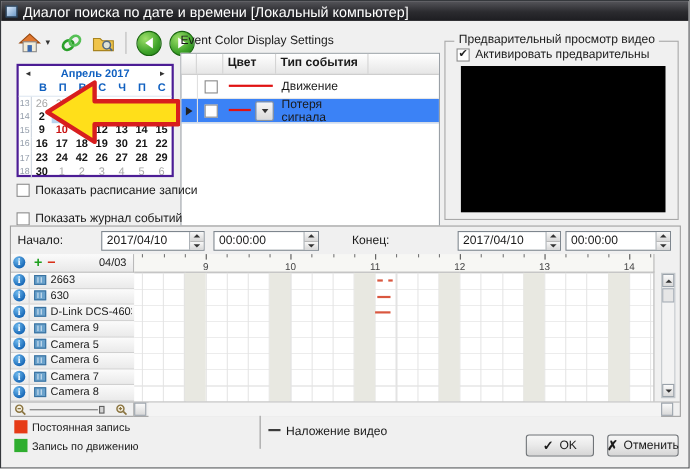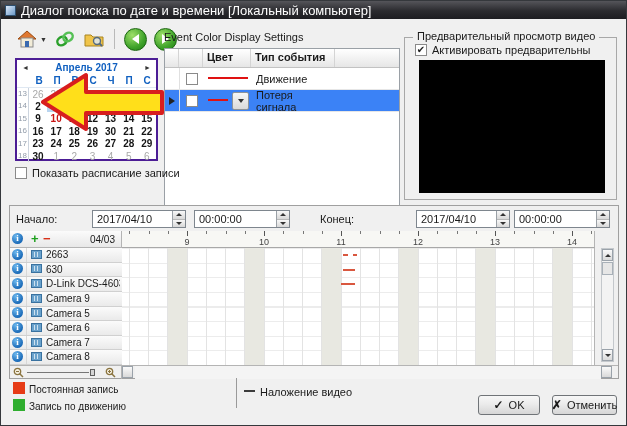--- a/index.html
+++ b/index.html
@@ -243,21 +243,21 @@
           <span class="cal-cell">18</span>
           <span class="cal-cell">19</span>
           <span class="cal-cell">30</span>
           <span class="cal-cell">21</span>
           <span class="cal-cell">22</span>
         </div>
         <div class="cal-week">
           <span class="cal-wn">17</span>
           <span class="cal-cell">23</span>
           <span class="cal-cell">24</span>
-          <span class="cal-cell">25</span>
+          <span class="cal-cell">42</span>
           <span class="cal-cell">26</span>
           <span class="cal-cell">27</span>
           <span class="cal-cell">28</span>
           <span class="cal-cell">29</span>
         </div>
         <div class="cal-week">
           <span class="cal-wn">18</span>
           <span class="cal-cell">30</span>
           <span class="cal-cell muted">1</span>
           <span class="cal-cell muted">2</span>
@@ -316,20 +316,24 @@
     <div class="actrow">
       <span class="cb">✔</span>
       <span>Активировать предварительны</span>
     </div>
     <div class="videobox"></div>
   </div>
 
   <div class="opt" style="left:14px;top:166px;">
     <span class="cb"></span>
     <span>Показать расписание записи</span>
+  </div>
+  <div class="opt" style="left:14px;top:192px;">
+    <span class="cb"></span>
+    <span>Показать журнал событий</span>
   </div>
 
   <div class="bottom-box">
 
     <span class="range-label" style="left:6px;">Начало:</span>
     <div class="field" style="left:82px;width:94px;">
       <span class="ftext">2017/04/10</span>
       <span class="spincol">
           <span class="spinbtn">
             <span class="sp-up"></span>

